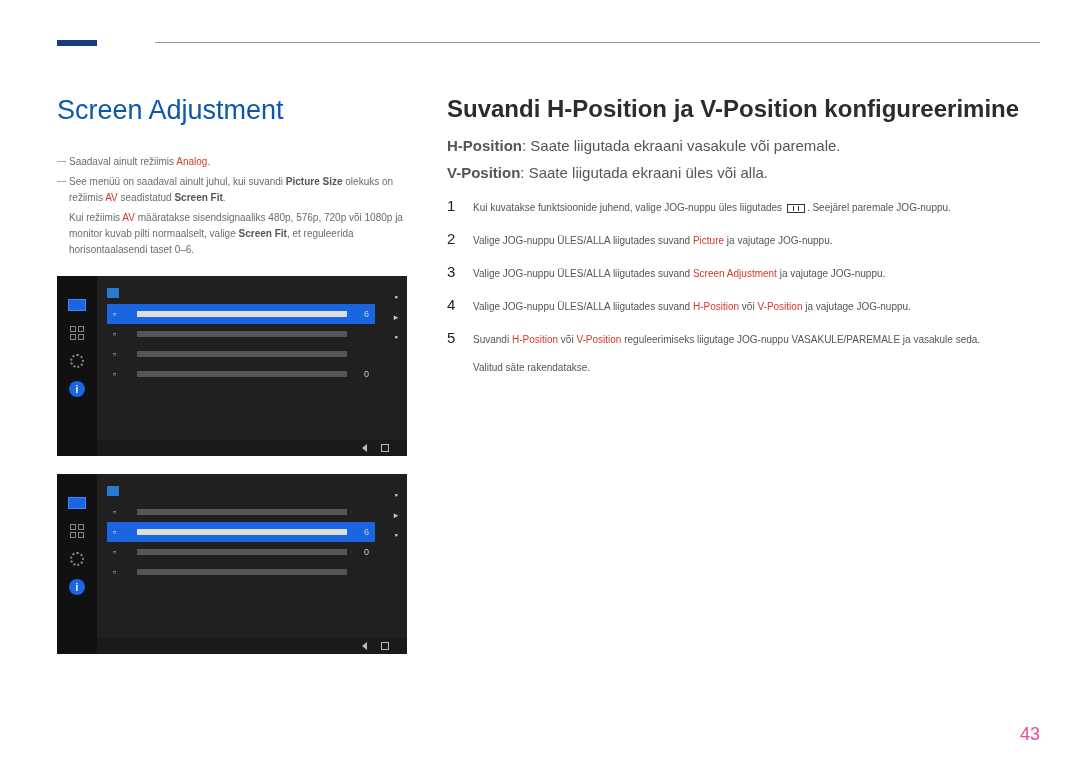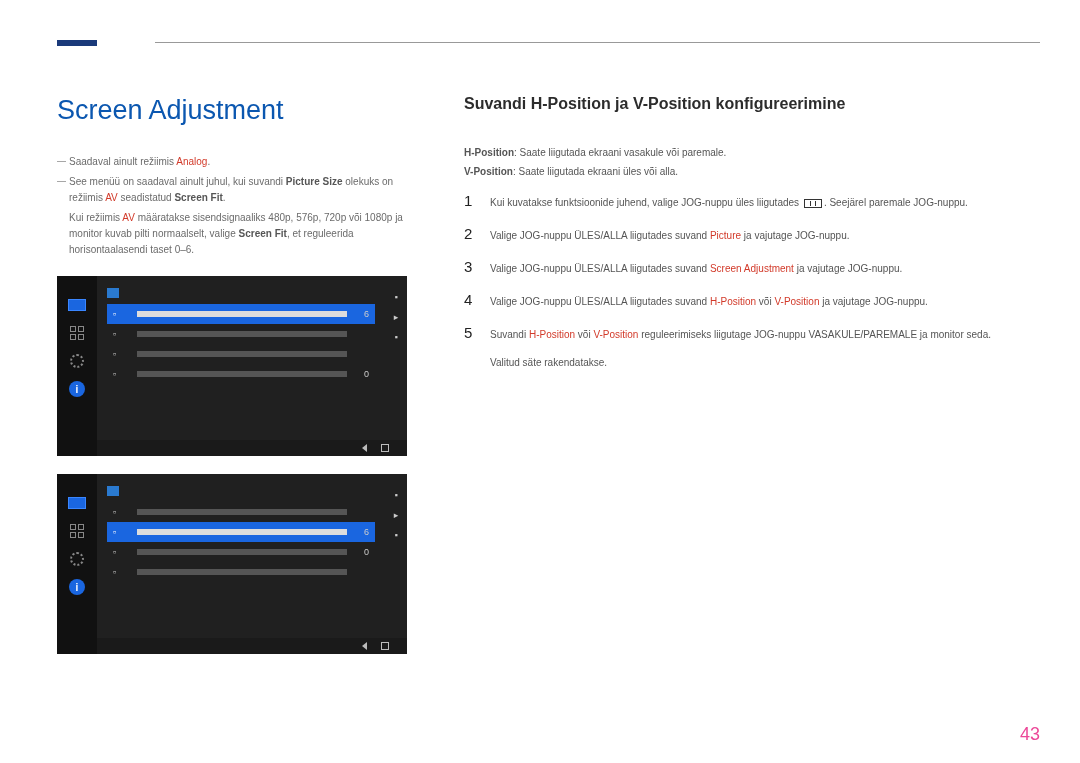--- a/index.html
+++ b/index.html
@@ -22,21 +22,21 @@
   .top-rule {
     position: absolute;
     top: 42px;
     left: 155px;
     right: 40px;
     border-top: 1px solid #999;
   }
   .page {
     display: flex;
     padding: 95px 40px 30px 57px;
-    gap: 57px;
+    gap: 40px;
   }
   .col-left { width: 350px; flex-shrink: 0; }
   .col-right { flex: 1; }
 
   h1.sa {
     color: #0b57b0;
     font-weight: 400;
     font-size: 27px;
     margin-bottom: 28px;
   }
@@ -172,27 +172,27 @@
     border-top: 4px solid transparent;
     border-bottom: 4px solid transparent;
     border-right: 5px solid #bbb;
   }
   .foot-sq {
     width: 8px; height: 8px; border: 1px solid #bbb;
   }
 
   
   h2.sect {
-    font-size: 16px;
+    font-size: 24px;
     font-weight: 700;
     color: #2c2c2c;
-    margin-bottom: 32px;
+    margin-bottom: 11px;
   }
   .mini {
-    font-size: 10px;
+    font-size: 15px;
     color: #555;
     line-height: 1.6;
     margin-bottom: 3px;
   }
   .steps { margin-top: 12px; }
   .step {
     display: flex;
     align-items: baseline;
     gap: 14px;
     margin-bottom: 14px;
@@ -394,21 +394,21 @@
         <div class="step">
           <div class="step-n">3</div>
           <div class="step-t"><span>Valige JOG-nuppu ÜLES/ALLA liigutades suvand </span><span class="red">Screen Adjustment</span><span> ja vajutage JOG-nuppu.</span></div>
         </div>
         <div class="step">
           <div class="step-n">4</div>
           <div class="step-t"><span>Valige JOG-nuppu ÜLES/ALLA liigutades suvand </span><span class="red">H-Position</span><span> või </span><span class="red">V-Position</span><span> ja vajutage JOG-nuppu.</span></div>
         </div>
         <div class="step">
           <div class="step-n">5</div>
-          <div class="step-t"><span>Suvandi </span><span class="red">H-Position</span><span> või </span><span class="red">V-Position</span><span> reguleerimiseks liigutage JOG-nuppu VASAKULE/PAREMALE ja monitor seda.</span></div>
+          <div class="step-t"><span>Suvandi </span><span class="red">H-Position</span><span> või </span><span class="red">V-Position</span><span> reguleerimiseks liigutage JOG-nuppu VASAKULE/PAREMALE ja vasakule seda.</span></div>
         </div>
       </div>
 
     <div class="post-step">Valitud säte rakendatakse.</div>
   </div>
 </div>
 
 <div class="pagenum">43</div>
 
 </body></html>

